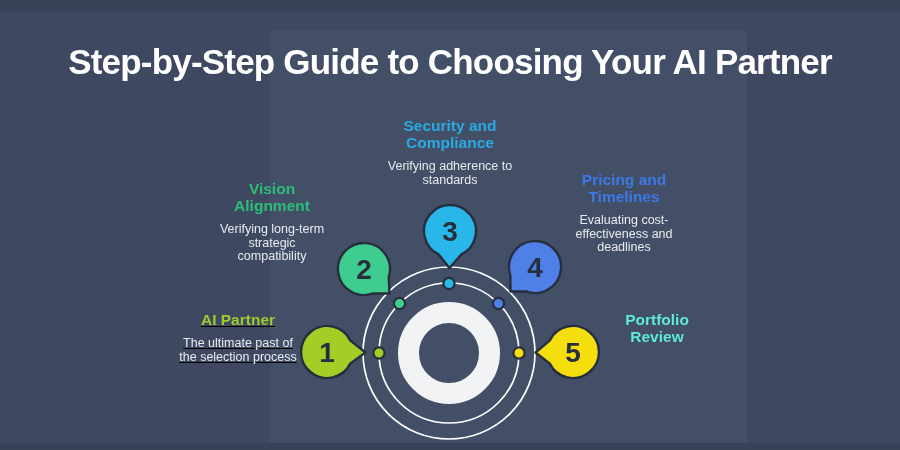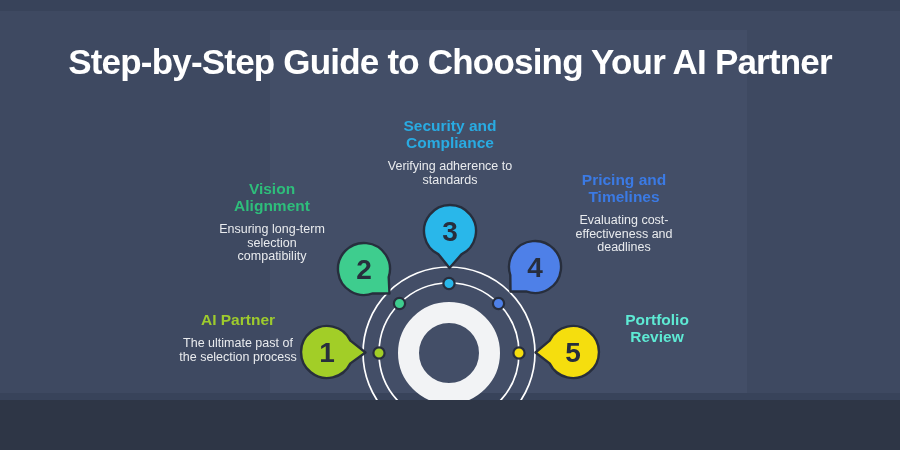--- a/index.html
+++ b/index.html
@@ -1,17 +1,17 @@
 <!DOCTYPE html>
 <html style="--background: #3e4961; --background-band: #38435a; --background-center: #434e67; --outline: #272e3d; --ring: #ffffff; --ring-core: #f2f3f5; --title-text: #ffffff; --body-text: #e9ebee;"><head>
 <meta charset="utf-8">
 <style>
   html,body { margin:0; padding:0; background:#2e3646; }
   #canvas {
-    position:relative; width:900px; height:400px; overflow:hidden;
+    position:relative; width:900px; height:450px; overflow:hidden;
     background: var(--background, #3e4961);
     font-family: "Liberation Sans", sans-serif;
   }
   .band-top, .band-bottom {
     position:absolute; left:0; width:900px; background: var(--background-band, #38435a);
   }
   .band-top { top:0; height:11px; }
   .band-bottom { bottom:0; height:7px; }
   .center-rect {
     position:absolute; left:270px; top:30px; width:477px; height:420px;
@@ -30,21 +30,21 @@
   .num {
     fill: var(--outline, #272e3d); font-size:28px; font-weight:700;
     text-anchor:middle; font-family:"Liberation Sans", sans-serif;
   }
   .tb { position:absolute; text-align:center; width:160px; }
   .tb .hd { font-weight:700; font-size:15.5px; line-height:17px; margin:0 auto; }
   .tb .ds { margin:9px auto 0; font-size:12.5px; line-height:13.5px; color: var(--body-text, #e9ebee); }
   .tb-security { left:370px; top:117px; }  .tb-security .hd { max-width:112px; } .tb-security .ds { max-width:126px; }
   .tb-vision   { left:192px; top:180px; }  .tb-vision .hd   { max-width:100px; } .tb-vision .ds   { max-width:116px; }
   .tb-pricing  { left:544px; top:171px; }  .tb-pricing .hd  { max-width:96px; }  .tb-pricing .ds  { max-width:122px; }
-  .tb-ai       { left:158px; top:311px; }  .tb-ai .hd       { max-width:150px; } .tb-ai .ds       { max-width:126px; }
+  .tb-ai       { left:158px; top:311px;text-decoration:underline; }  .tb-ai .hd       { max-width:150px; } .tb-ai .ds       { max-width:126px; }
   .tb-portfolio{ left:577px; top:311px; }  .tb-portfolio .hd{ max-width:82px; }  .tb-portfolio .ds{ max-width:102px; }
 </style>
 </head>
 <body>
 
 <div id="canvas">
   <div class="center-rect"></div>
   <div class="band-top"></div>
   <div class="band-bottom"></div>
 
@@ -83,21 +83,21 @@
     <circle class="dot" cx="498.5" cy="303.5" r="5.6" fill="#4e80e8"></circle>
     <circle class="dot" cx="519" cy="353" r="5.6" fill="#f5de0e"></circle>
   </svg>
 
   <div class="tb tb-ai">
     <div class="hd" style="color: rgb(158, 203, 45);">AI Partner</div>
     <div class="ds">The ultimate past of the selection process</div>
   </div>
   <div class="tb tb-vision">
     <div class="hd" style="color: rgb(46, 190, 123);">Vision Alignment</div>
-    <div class="ds">Ensuring long-term selection compatibility</div>
+    <div class="ds">Verifying long-term strategic compatibility</div>
   </div>
   <div class="tb tb-security">
     <div class="hd" style="color: rgb(41, 171, 226);">Security and Compliance</div>
     <div class="ds">Verifying adherence to standards</div>
   </div>
   <div class="tb tb-pricing">
     <div class="hd" style="color: rgb(59, 122, 228);">Pricing and Timelines</div>
     <div class="ds">Evaluating cost-effectiveness and deadlines</div>
   </div>
   <div class="tb tb-portfolio">

